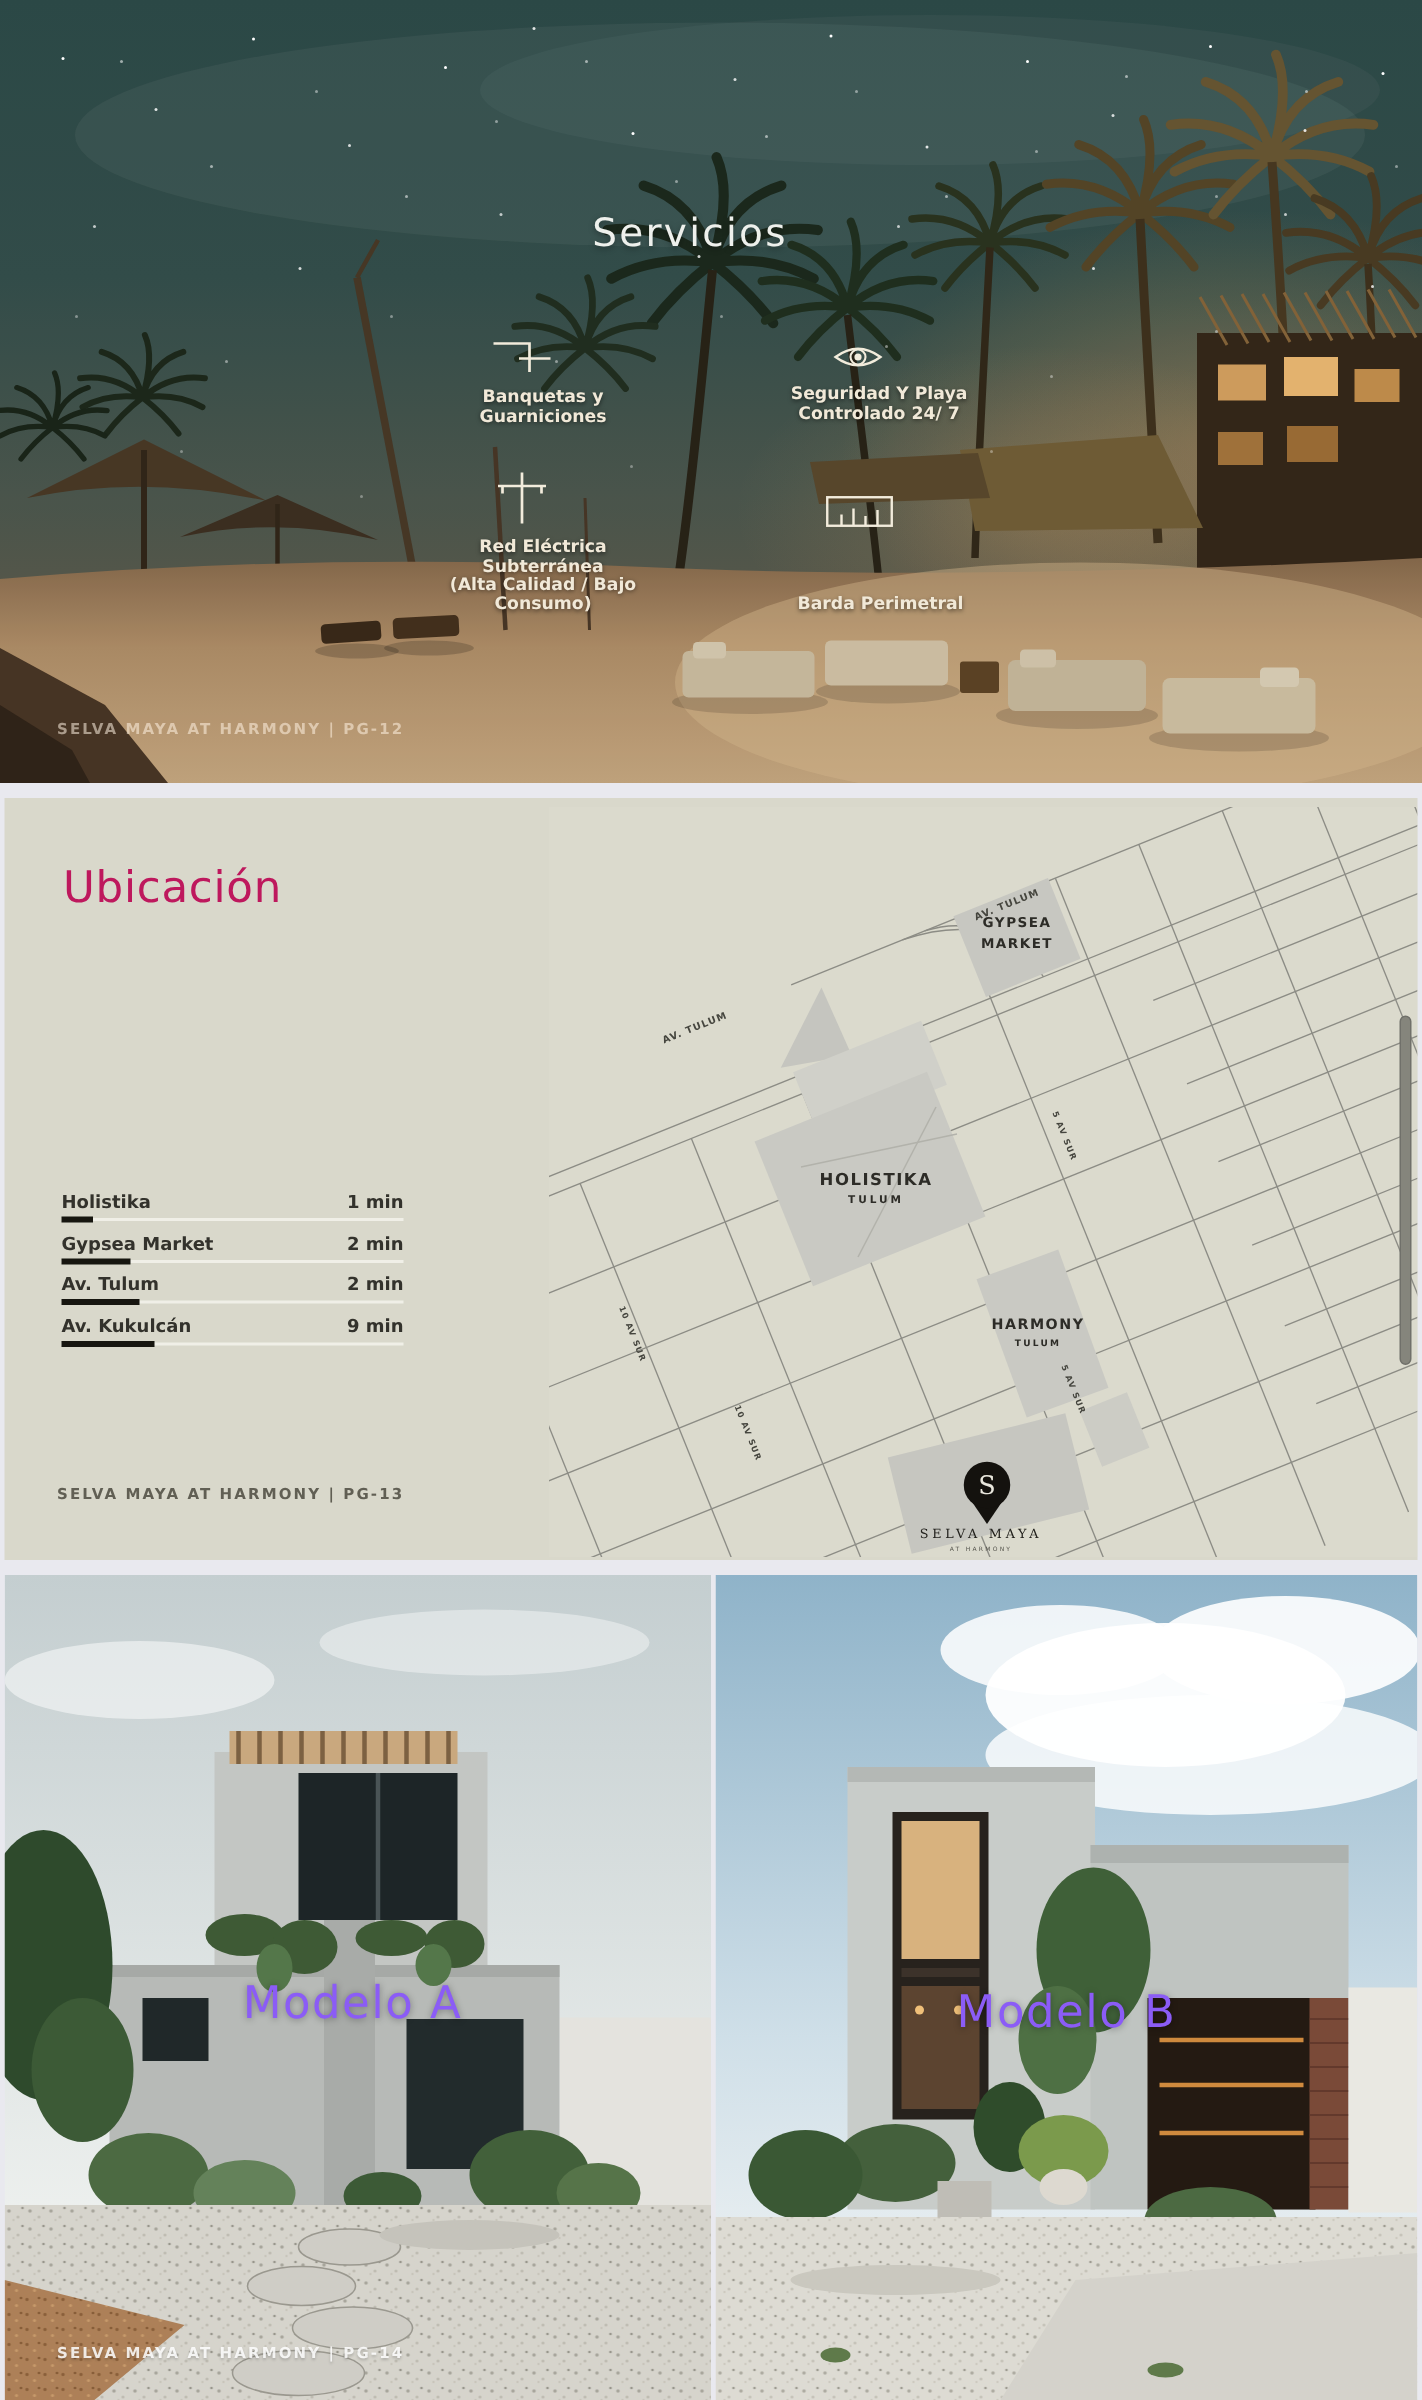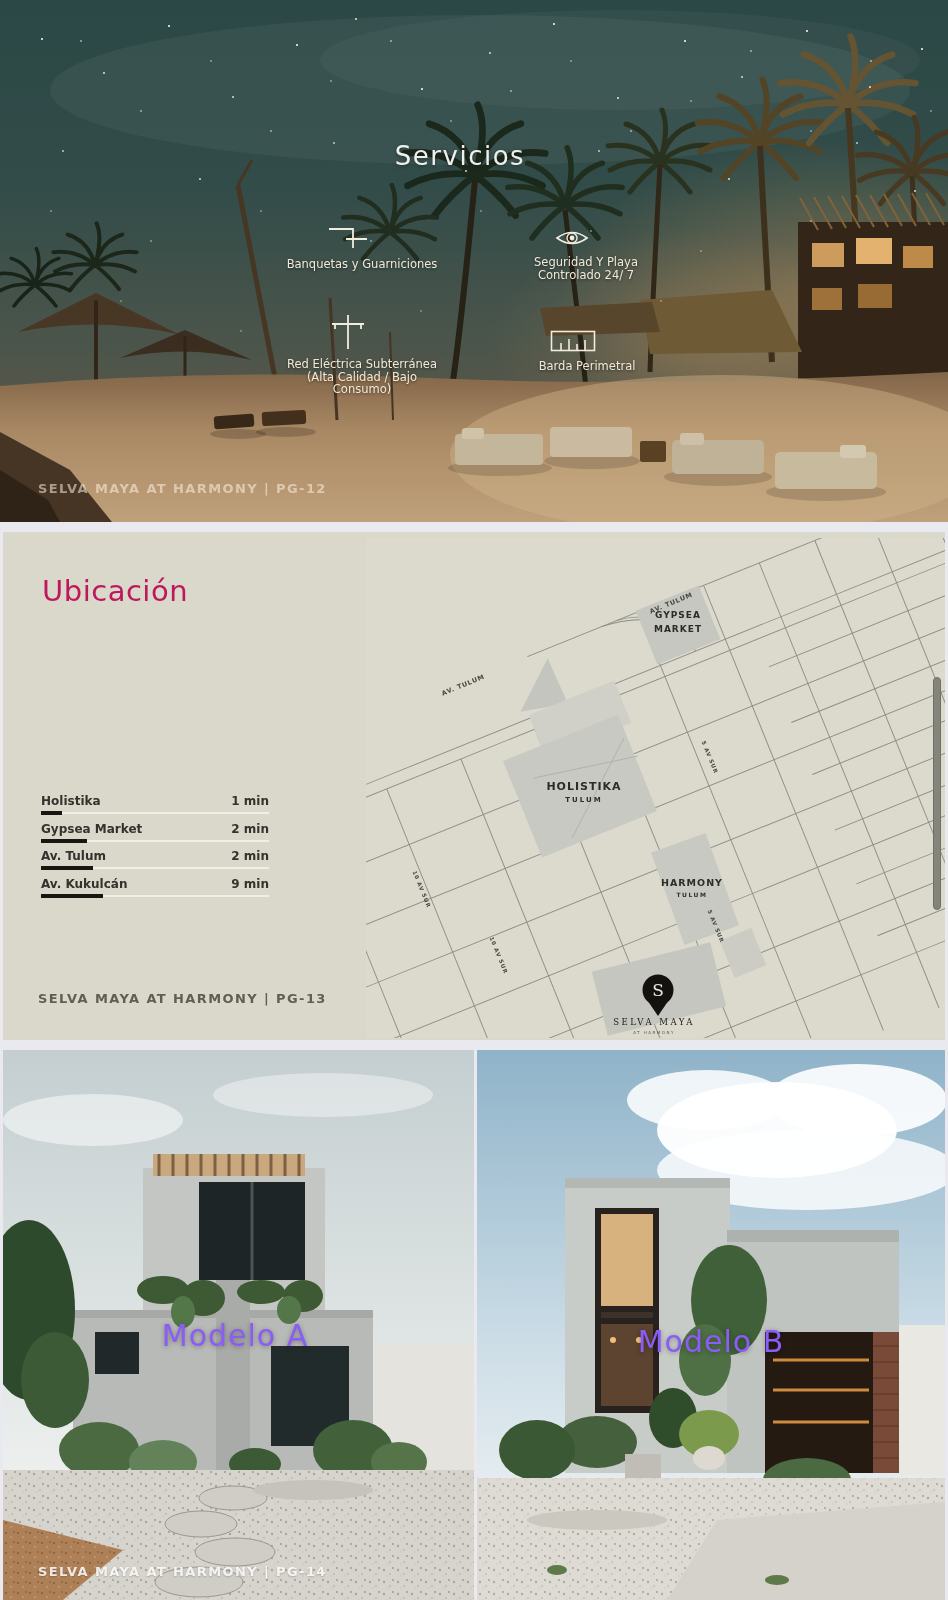--- a/index.html
+++ b/index.html
@@ -18,24 +18,24 @@
     914px 190px #ffffffcc,80px 40px #ffffff8c,140px 110px #ffffff8c,210px 60px #ffffff73,
     270px 130px #ffffff8c,330px 80px #ffffff73,390px 40px #ffffff8c,450px 120px #ffffff73,
     510px 90px #ffffff8c,570px 60px #ffffff73,630px 130px #ffffff8c,690px 100px #ffffff73,
     750px 50px #ffffff8c,810px 130px #ffffff73,870px 60px #ffffff8c,930px 110px #ffffff73,
     50px 210px #ffffff66,150px 240px #ffffff73,260px 210px #ffffff66,370px 240px #ffffff73,
     480px 210px #ffffff66,590px 230px #ffffff73,700px 250px #ffffff66,810px 220px #ffffff73,
     120px 300px #ffffff59,240px 330px #ffffff59,420px 310px #ffffff59,660px 300px #ffffff59;}
   .p1-title{left:340px;top:141px;width:240px;text-align:center;font-size:26px;font-weight:400;
     letter-spacing:1.5px;color:#eef0ec;text-shadow:0 1px 4px rgba(0,0,0,.35);}
   .svc{display:flex;flex-direction:column;align-items:center;text-align:center;}
-  .svc .lbl{margin-top:8px;font-size:11.5px;font-weight:400;line-height:1.1;color:#f1e9d8;
+  .svc .lbl{margin-top:8px;font-size:11.5px;font-weight:700;line-height:1.1;color:#f1e9d8;
     text-shadow:0 1px 3px rgba(0,0,0,.5);margin-left:28px;}
   .svc svg{display:block;}
-  .p1-footer,.p2-footer,.p3-footer{font-size:13px;font-weight:600;letter-spacing:1.4px;
+  .p1-footer,.p2-footer,.p3-footer{font-size:10px;font-weight:600;letter-spacing:1.4px;
     text-transform:uppercase;}
   .p1-footer{left:38px;top:481px;color:rgba(255,243,226,.55);}
 
   
   .page2{left:3px;top:532px;width:942px;height:508px;background:#d9d8cb;overflow:hidden;}
   .p2-title{left:39px;top:42px;font-size:29px;font-weight:500;letter-spacing:.5px;color:#be185d;}
   .dist{left:38px;top:258px;width:228px;}
   .dist-row{position:relative;height:27.5px;}
   .dist-row .txt{display:flex;justify-content:space-between;font-size:12px;font-weight:700;
     color:#33322c;padding-top:4px;}
@@ -197,21 +197,21 @@
       <svg width="36" height="36" viewBox="0 0 36 36">
         <path d="M18,1 V35 M2,10 H34 M5,10 V15 M31,10 V15" fill="none" stroke="#f2ecdc" stroke-width="1.8"></path>
       </svg>
       <div class="lbl">
         <span>Red Eléctrica Subterránea</span><br>
         <span>(Alta Calidad / Bajo Consumo)</span>
       </div>
     </div>
 
     
-    <div class="abs svc" style="left:483px;top:330px;width:180px;">
+    <div class="abs svc" style="left:483px;top:330px;width:180px;gap:36px;">
       <svg width="46" height="22" viewBox="0 0 46 22">
         <rect x="1.5" y="1.5" width="43" height="19" fill="none" stroke="#f2ecdc" stroke-width="1.6"></rect>
         <path d="M11,20 V13 M19,20 V9 M27,20 V14 M35,20 V10" stroke="#f2ecdc" stroke-width="1.6"></path>
       </svg>
       <div class="lbl">
         <span>Barda Perimetral</span><br>
         <span></span>
       </div>
     </div>
 

